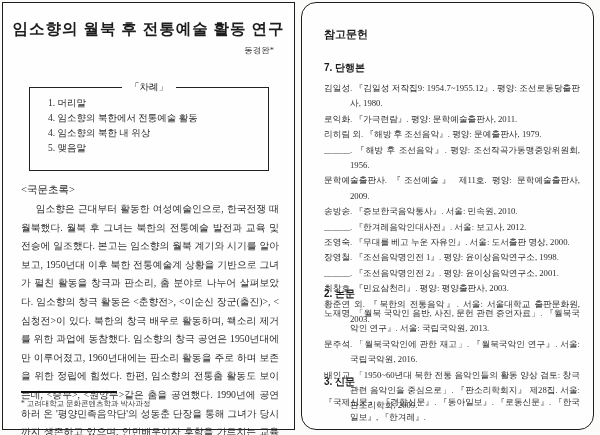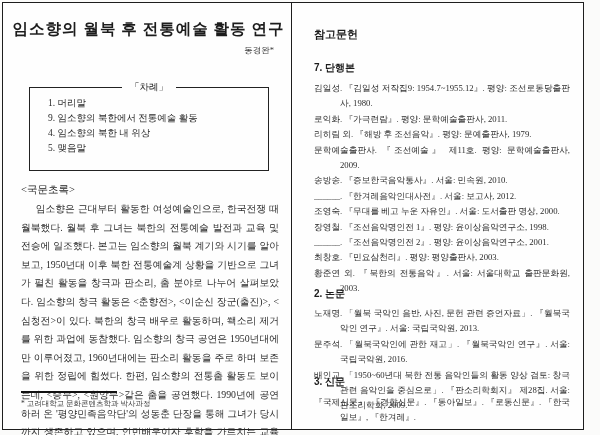--- a/index.html
+++ b/index.html
@@ -10,21 +10,21 @@
     color: #2b2b2b;
     overflow: hidden;
   }
   .scan { position: relative; width: 600px; height: 435px; background: #fbfbfa; }
   .page {
     position: absolute; top: 2px; height: 428px; width: 293px;
     background: #fefefe; border: 1.5px solid #1e1e1e;
     box-sizing: border-box;
   }
   .page-left  { left: 2px; }
-  .page-right { left: 291px; }
+  .page-right { left: 301px; border-radius: 15px; }
 
   
   .doc-title {
     position: absolute; top: 16px; left: 0; width: 100%;
     text-align: center; font-size: 15.5px; font-weight: bold;
     letter-spacing: 1px; color: #1c1c1c;
   }
   .doc-author {
     position: absolute; top: 42px; right: 20px;
     font-size: 8.5px; color: #3a3a3a;
@@ -93,41 +93,42 @@
 <div class="scan">
 
   <div class="page page-left">
     <div class="doc-title">임소향의 월북 후 전통예술 활동 연구</div>
     <div class="doc-author">동경완*</div>
 
     <div class="toc-box">
       <div class="toc-label">「차례」</div>
       <div class="toc-items">
         <div class="toc-item">1. 머리말</div>
-        <div class="toc-item">9. 임소향의 북한에서 전통예술 활동</div>
+        <div class="toc-item">4. 임소향의 북한에서 전통예술 활동</div>
         <div class="toc-item">4. 임소향의 북한 내 위상</div>
         <div class="toc-item">5. 맺음말</div>
       </div>
     </div>
 
     <div class="abstract-heading">&lt;국문초록&gt;</div>
     <p class="abstract-body">임소향은 근대부터 활동한 여성예술인으로, 한국전쟁 때 월북했다. 월북 후 그녀는 북한의 전통예술 발전과 교육 및 전승에 일조했다. 본고는 임소향의 월북 계기와 시기를 알아보고, 1950년대 이후 북한 전통예술계 상황을 기반으로 그녀가 펼친 활동을 창극과 판소리, 춤 분야로 나누어 살펴보았다. 임소향의 창극 활동은 &lt;춘향전&gt;, &lt;이순신 장군(출진)&gt;, &lt;심청전&gt;이 있다. 북한의 창극 배우로 활동하며, 쐑소리 제거를 위한 과업에 동참했다. 임소향의 창극 공연은 1950년대에만 이루어졌고, 1960년대에는 판소리 활동을 주로 하며 보존을 위한 정립에 힘썼다. 한편, 임소향의 전통춤 활동도 보이는데, &lt;승무&gt;, &lt;원앙무&gt;같은 춤을 공연했다. 1990년에 공연하러 온 '평양민족음악단'의 성동춘 단장을 통해 그녀가 당시까지 생존하고 있으며, 인민배우이자 후학을 가르치는 교육자로 활동하고 있다는 것을 확인했다.</p>
 
     <div class="footnote-rule"></div>
     <div class="footnote">* 고려대학교 문화콘텐츠학과 박사과정</div>
   </div>
 
   <div class="page page-right">
     <div class="refs-heading">참고문헌</div>
 
     <div class="ref-section-title sec1-title">7. 단행본</div>
     <div class="ref-list sec1-list">
       <p class="ref-entry">김일성. 『김일성 저작집9: 1954.7~1955.12』. 평양: 조선로동당출판사, 1980.</p>
       <p class="ref-entry">로익화. 『가극련람』. 평양: 문학예술출판사, 2011.</p>
       <p class="ref-entry">리히림 외. 『해방 후 조선음악』. 평양: 문예출판사, 1979.</p>
+      <p class="ref-entry">______. 『해방 후 조선음악』. 평양: 조선작곡가동맹중앙위원회, 1956.</p>
       <p class="ref-entry">문학예술출판사. 『조선예술』 제11호. 평양: 문학예술출판사, 2009.</p>
       <p class="ref-entry">송방송. 『증보한국음악통사』. 서울: 민속원, 2010.</p>
       <p class="ref-entry">______. 『한겨레음악인대사전』. 서울: 보고사, 2012.</p>
       <p class="ref-entry">조영숙. 『무대를 베고 누운 자유인』. 서울: 도서출판 명상, 2000.</p>
       <p class="ref-entry">장영철. 『조선음악명인전 1』. 평양: 윤이상음악연구소, 1998.</p>
       <p class="ref-entry">______. 『조선음악명인전 2』. 평양: 윤이상음악연구소, 2001.</p>
       <p class="ref-entry">최창호. 『민요삼천리』. 평양: 평양출판사, 2003.</p>
       <p class="ref-entry">황준연 외. 『북한의 전통음악』. 서울: 서울대학교 출판문화원, 2003.</p>
     </div>
 

